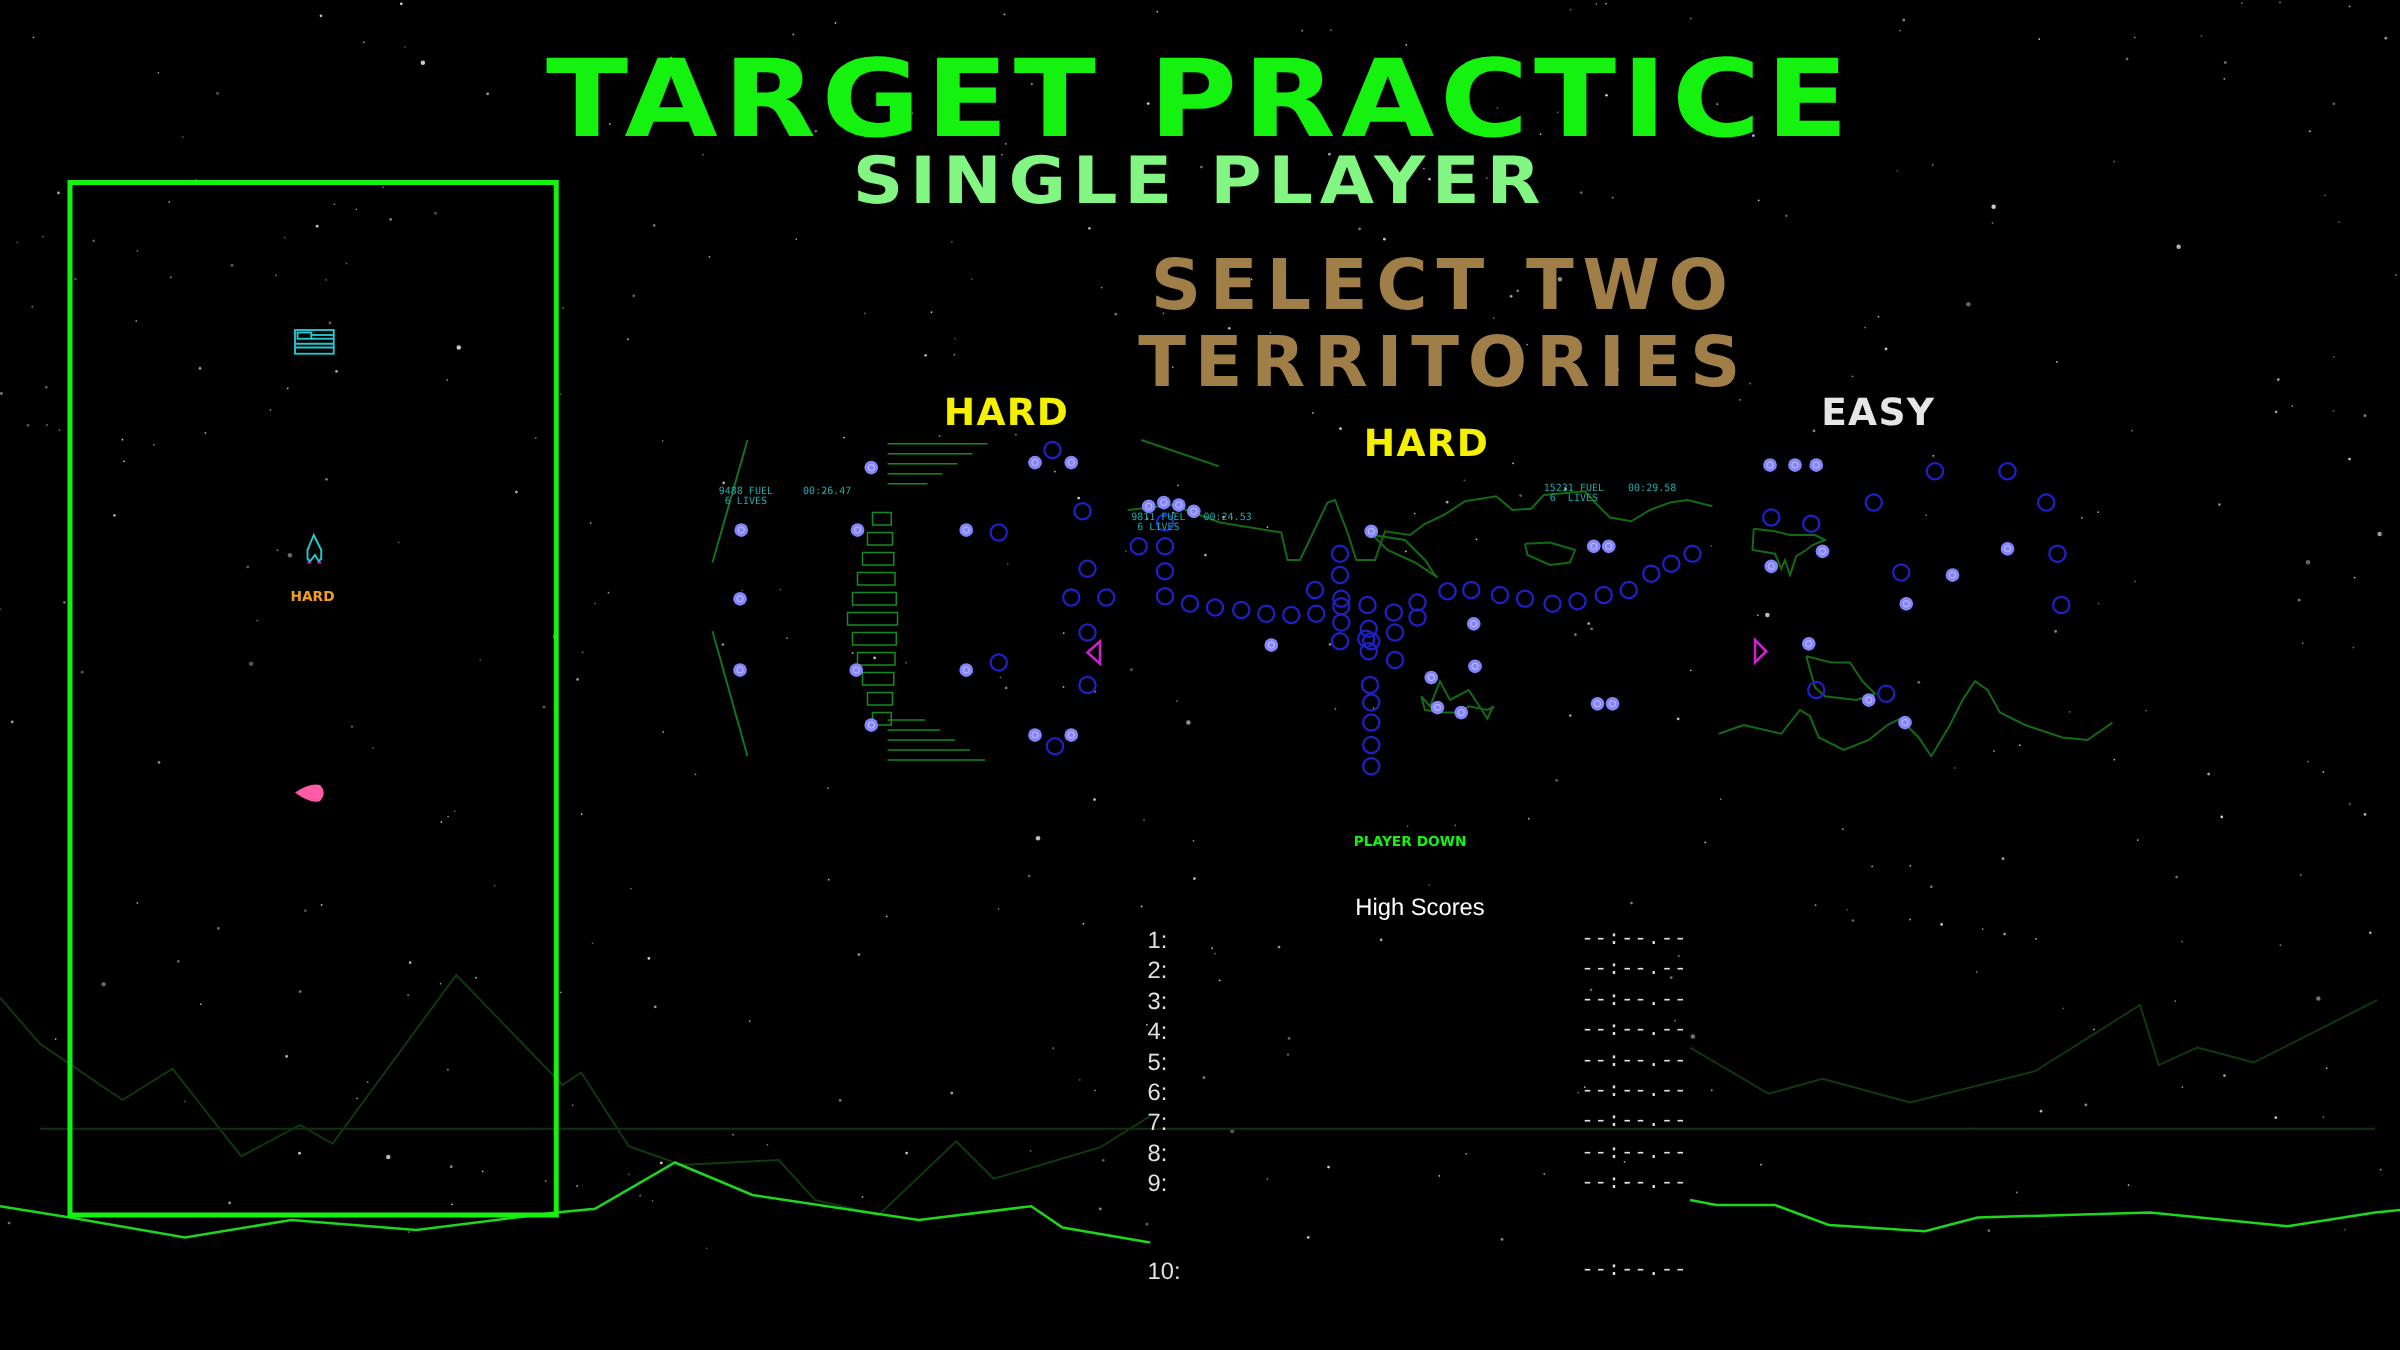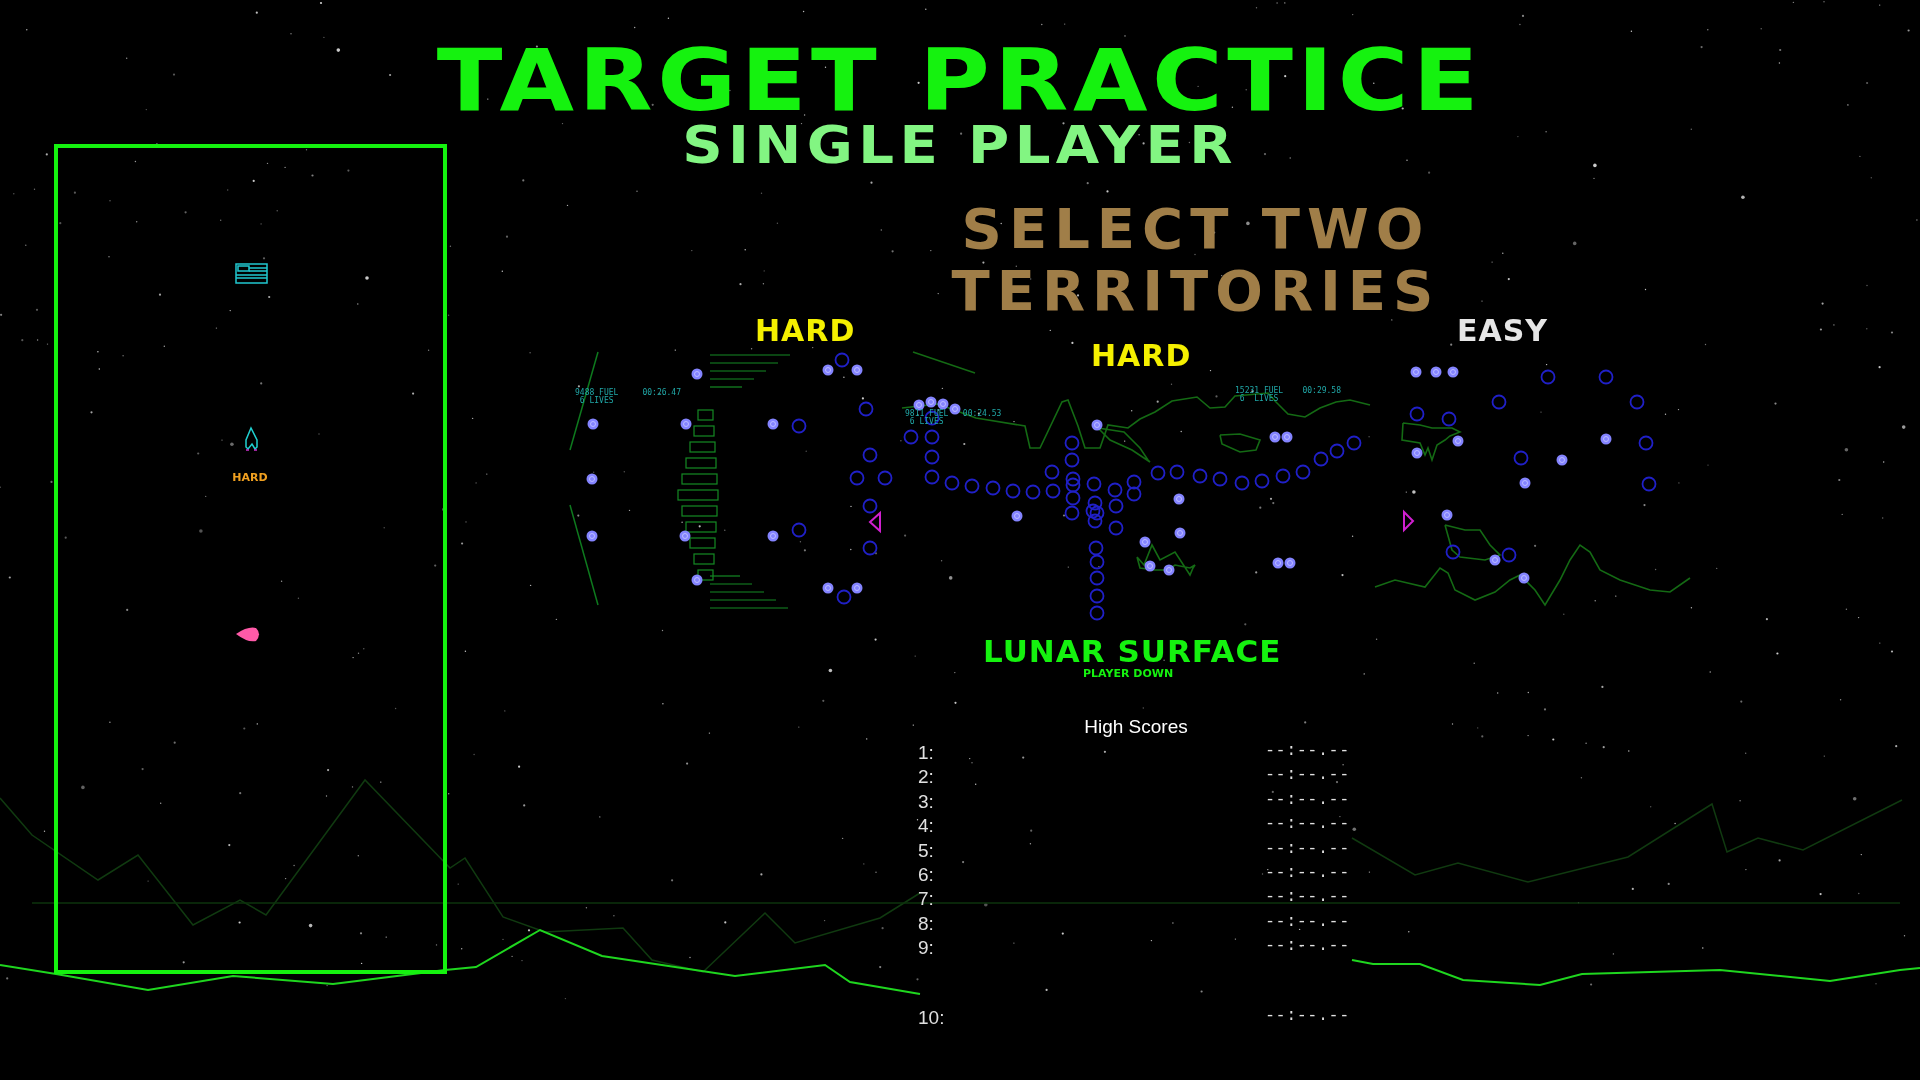--- a/index.html
+++ b/index.html
@@ -1,21 +1,21 @@
 <!DOCTYPE html>
 <html><head>
 <meta charset="utf-8">
 <style>
   html, body { margin:0; padding:0; background:#000; }
   body { width:1920px; height:1080px; position:relative; overflow:hidden; font-family:"DejaVu Sans", sans-serif; }
   .layer { position:absolute; left:0; top:0; width:1920px; height:1080px; }
   .title { position:absolute; left:0; width:1920px; text-align:center; font-family:"DejaVu Sans", sans-serif; font-weight:bold; letter-spacing:4px; }
   #main-title { top:30px; font-size:86px; color:#15f20f; transform:scaleX(1.12); }
   #sub-title { top:115px; font-size:52px; color:#82f582; letter-spacing:5px; transform:scaleX(1.08); }
-  #select-title { position:absolute; left:905px; width:500px; text-align:center; top:198px; font-size:56px; line-height:62px; color:#a07e48; font-weight:bold; letter-spacing:7px; font-family:"DejaVu Sans", sans-serif;margin-left:41px; }
+  #select-title { position:absolute; left:905px; width:500px; text-align:center; top:198px; font-size:56px; line-height:62px; color:#a07e48; font-weight:bold; letter-spacing:7px; font-family:"DejaVu Sans", sans-serif; }
   .diff { position:absolute; font-weight:bold; font-size:30px; letter-spacing:1px; font-family:"DejaVu Sans", sans-serif; }
   .tname { position:absolute; font-weight:bold; font-size:31px; color:#15f20f; letter-spacing:1px; white-space:nowrap; font-family:"DejaVu Sans", sans-serif; }
   .tsub { position:absolute; font-weight:bold; font-size:11px; color:#15f20f; font-family:"DejaVu Sans", sans-serif; }
   .hud { position:absolute; font-family:"DejaVu Sans Mono", monospace; font-size:8px; color:#20a8a8; line-height:8px; white-space:pre;margin-top:32px; }
   #hs-title { position:absolute; left:1040px; width:192px; text-align:center; top:716px; font-size:19px; color:#ffffff; font-family:"Liberation Sans", sans-serif; }
   .hs-row { position:absolute; left:918px; width:432px; height:24px; font-family:"Liberation Sans", sans-serif; font-size:19px; color:#e0e0e0; }
   .hs-rank { position:absolute; left:0; top:0; }
   .hs-time { position:absolute; right:0; top:0; letter-spacing:1px; font-family:"Liberation Mono", monospace; font-size:16px; }
   .hard-small { position:absolute; left:220px; width:60px; text-align:center; top:471px; font-size:11px; font-weight:bold; color:#f0a020; font-family:"DejaVu Sans", sans-serif; }
 </style>
@@ -679,21 +679,20 @@
   <div class="hud" style="left:10px;top:47px;"><span>9488</span> <span>FUEL</span>     <span>00:26.47</span>
  <span>6</span> <span>LIVES</span></div>
 </div>
 
 <div style="position:absolute;left:900px;top:335px;width:480px;height:350px;">
   <div class="diff" style="left:191px;top:3px;color:#f5f000;">HARD</div>
   <div class="hud" style="left:5px;top:43px;"><span>9811</span> <span>FUEL</span>   <span>00:24.53</span>
  <span>6</span> <span>LIVES</span></div>
   <div class="hud" style="left:335px;top:20px;"><span>15231</span> <span>FUEL</span>    <span>00:29.58</span>
  <span>6</span>  <span>LIVES</span></div>
-  <div class="tname" style="left:83px;top:298px;">LUNAR SURFACE</div>
   <div class="tsub" style="left:183px;top:332px;">PLAYER DOWN</div>
 </div>
 
 <div style="position:absolute;left:1375px;top:310px;width:320px;height:340px;margin-left:40px;">
   <div class="diff" style="left:42px;top:3px;color:#e6e6e6;">EASY</div>
 </div>
 
 <div id="hs-title">High Scores</div>
 <div id="hs-rows">
     <div class="hs-row" style="top: 742px;">

